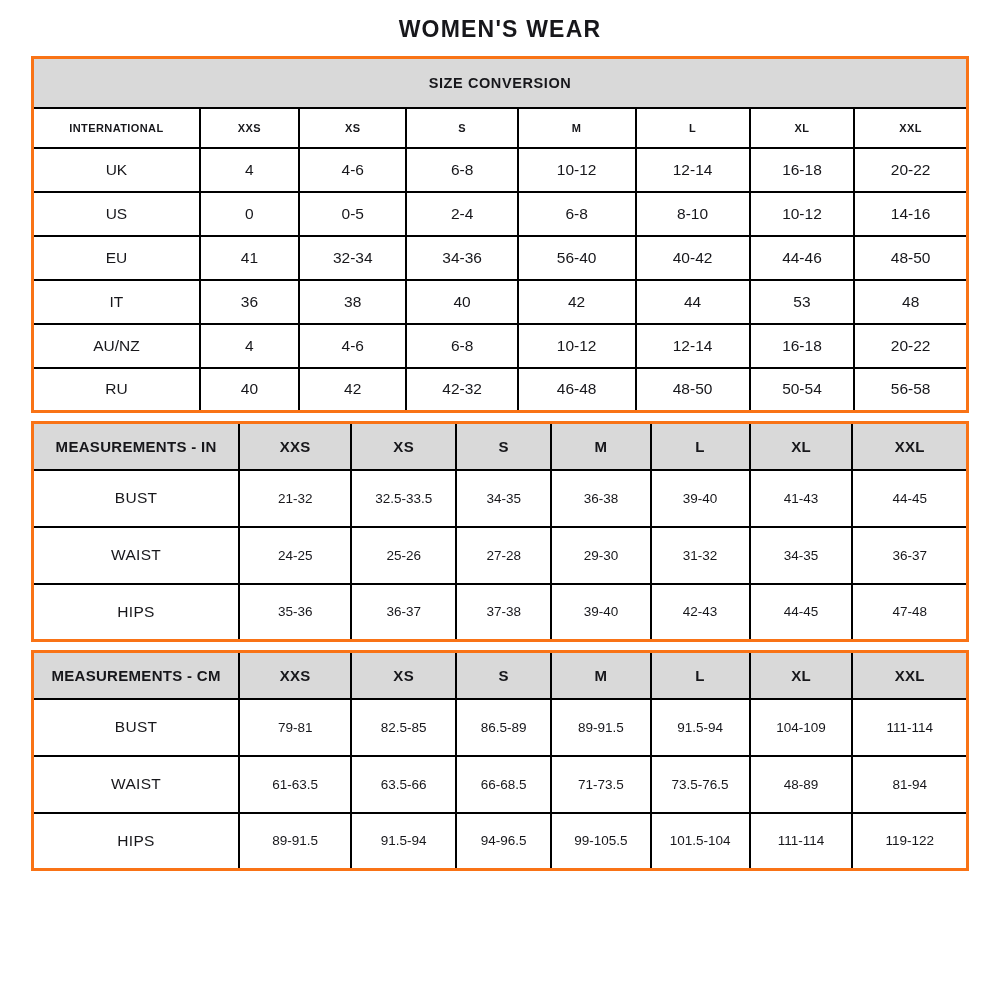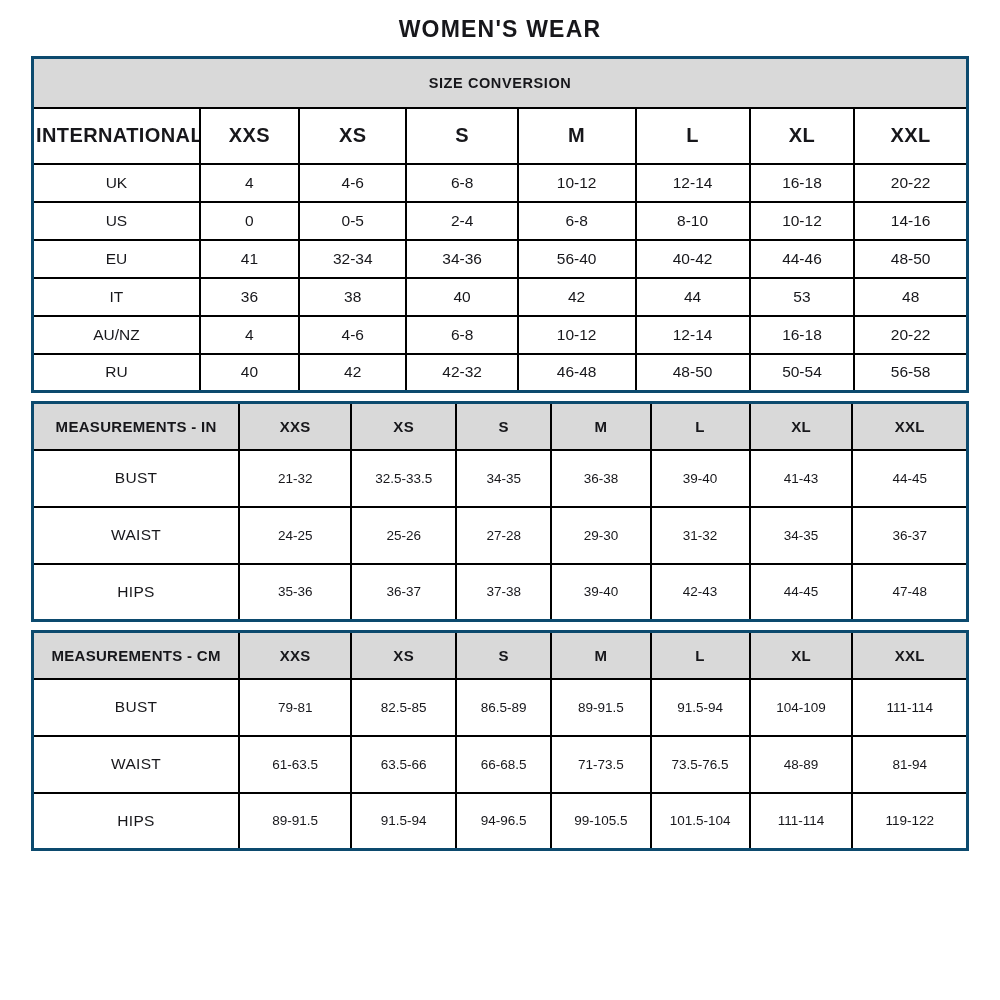--- a/index.html
+++ b/index.html
@@ -18,49 +18,49 @@
     text-align: center;
     font-size: 23px;
     font-weight: 700;
     letter-spacing: 1.2px;
     margin: 4px 0 13px 0;
   }
   table {
     width: 100%;
     border-collapse: collapse;
     table-layout: fixed;
-    border: 3px solid #0c4a6e;
+    border: 3px solid #f97316;
     margin: 0 0 8px 0;
     background: #fff;
   }
   th, td {
     border: 2px solid #000;
     text-align: center;
     vertical-align: middle;
     padding: 0 2px;
     overflow: hidden;
   }
   .table-title-cell {
     background: #d9d9d9;
     height: 50px;
     font-size: 14.5px;
     font-weight: 700;
     letter-spacing: 0.6px;
   }
   
   .t-conversion .col-header-row th {
-    height: 56px;
-    font-size: 20px;
+    height: 40px;
+    font-size: 11px;
     font-weight: 700;
     letter-spacing: 0.4px;
     background: #fff;
   }
   .t-conversion .data-row th,
   .t-conversion .data-row td {
-    height: 38px;
+    height: 44px;
     font-size: 15.5px;
     font-weight: 400;
     margin-left: 28px;
   }
   
   .t-measure .head-row th {
     background: #d9d9d9;
     height: 47px;
     font-size: 15px;
     font-weight: 700;

